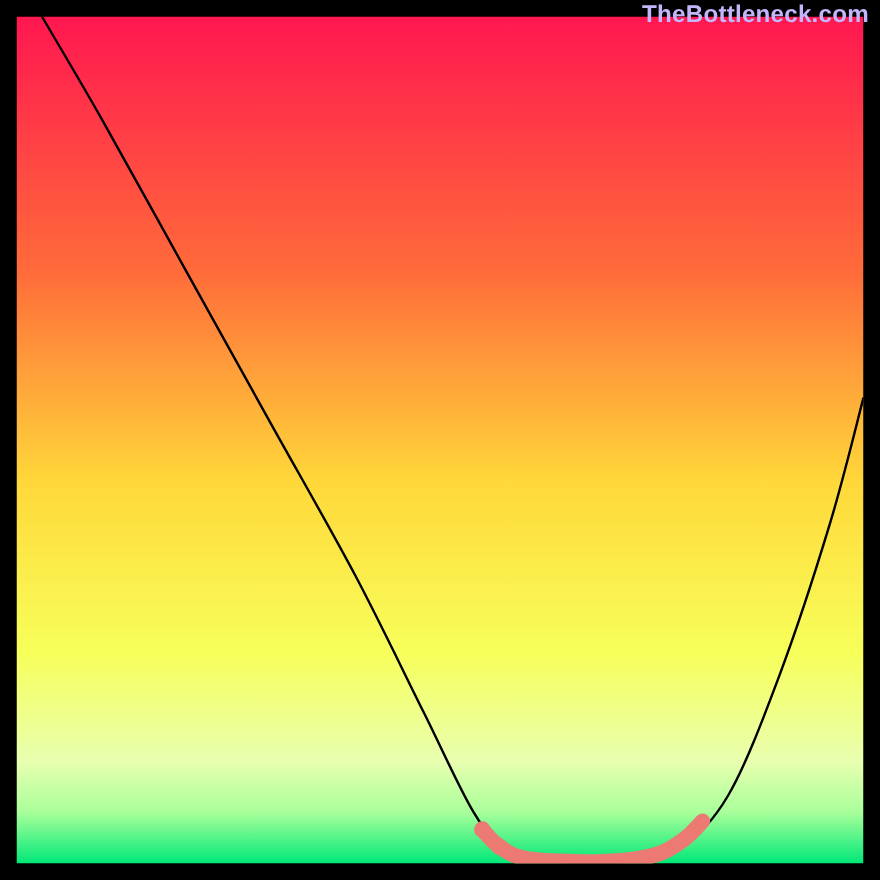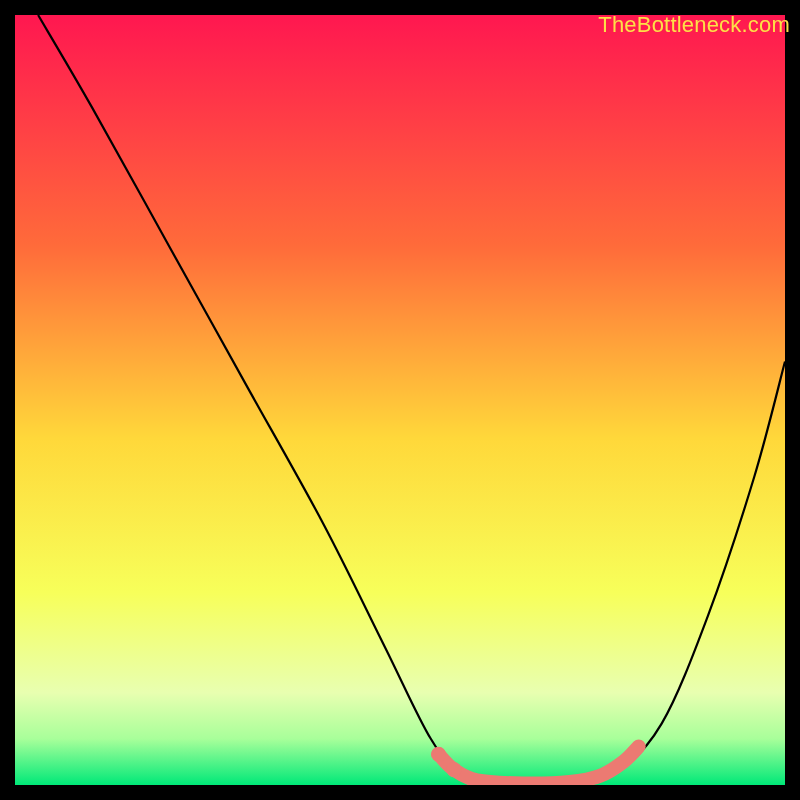--- a/index.html
+++ b/index.html
@@ -6,25 +6,25 @@
     margin: 0;
     padding: 0;
     width: 800px;
     height: 800px;
     background: #000;
     position: relative;
     font-family: Arial, Helvetica, sans-serif;
   }
   .watermark {
     position: absolute;
-    top: 12px;
+    top: 0;
     right: 10px;
-    color: #fde047;
+    color: #c4b5fd;
     font-size: 22px;
-    font-weight: 400;
+    font-weight: 700;
     letter-spacing: 0.2px;
     z-index: 10;
   }
   .plot-frame {
     position: absolute;
     left: 15px;
     top: 15px;
     width: 770px;
     height: 770px;
     background: #000;

